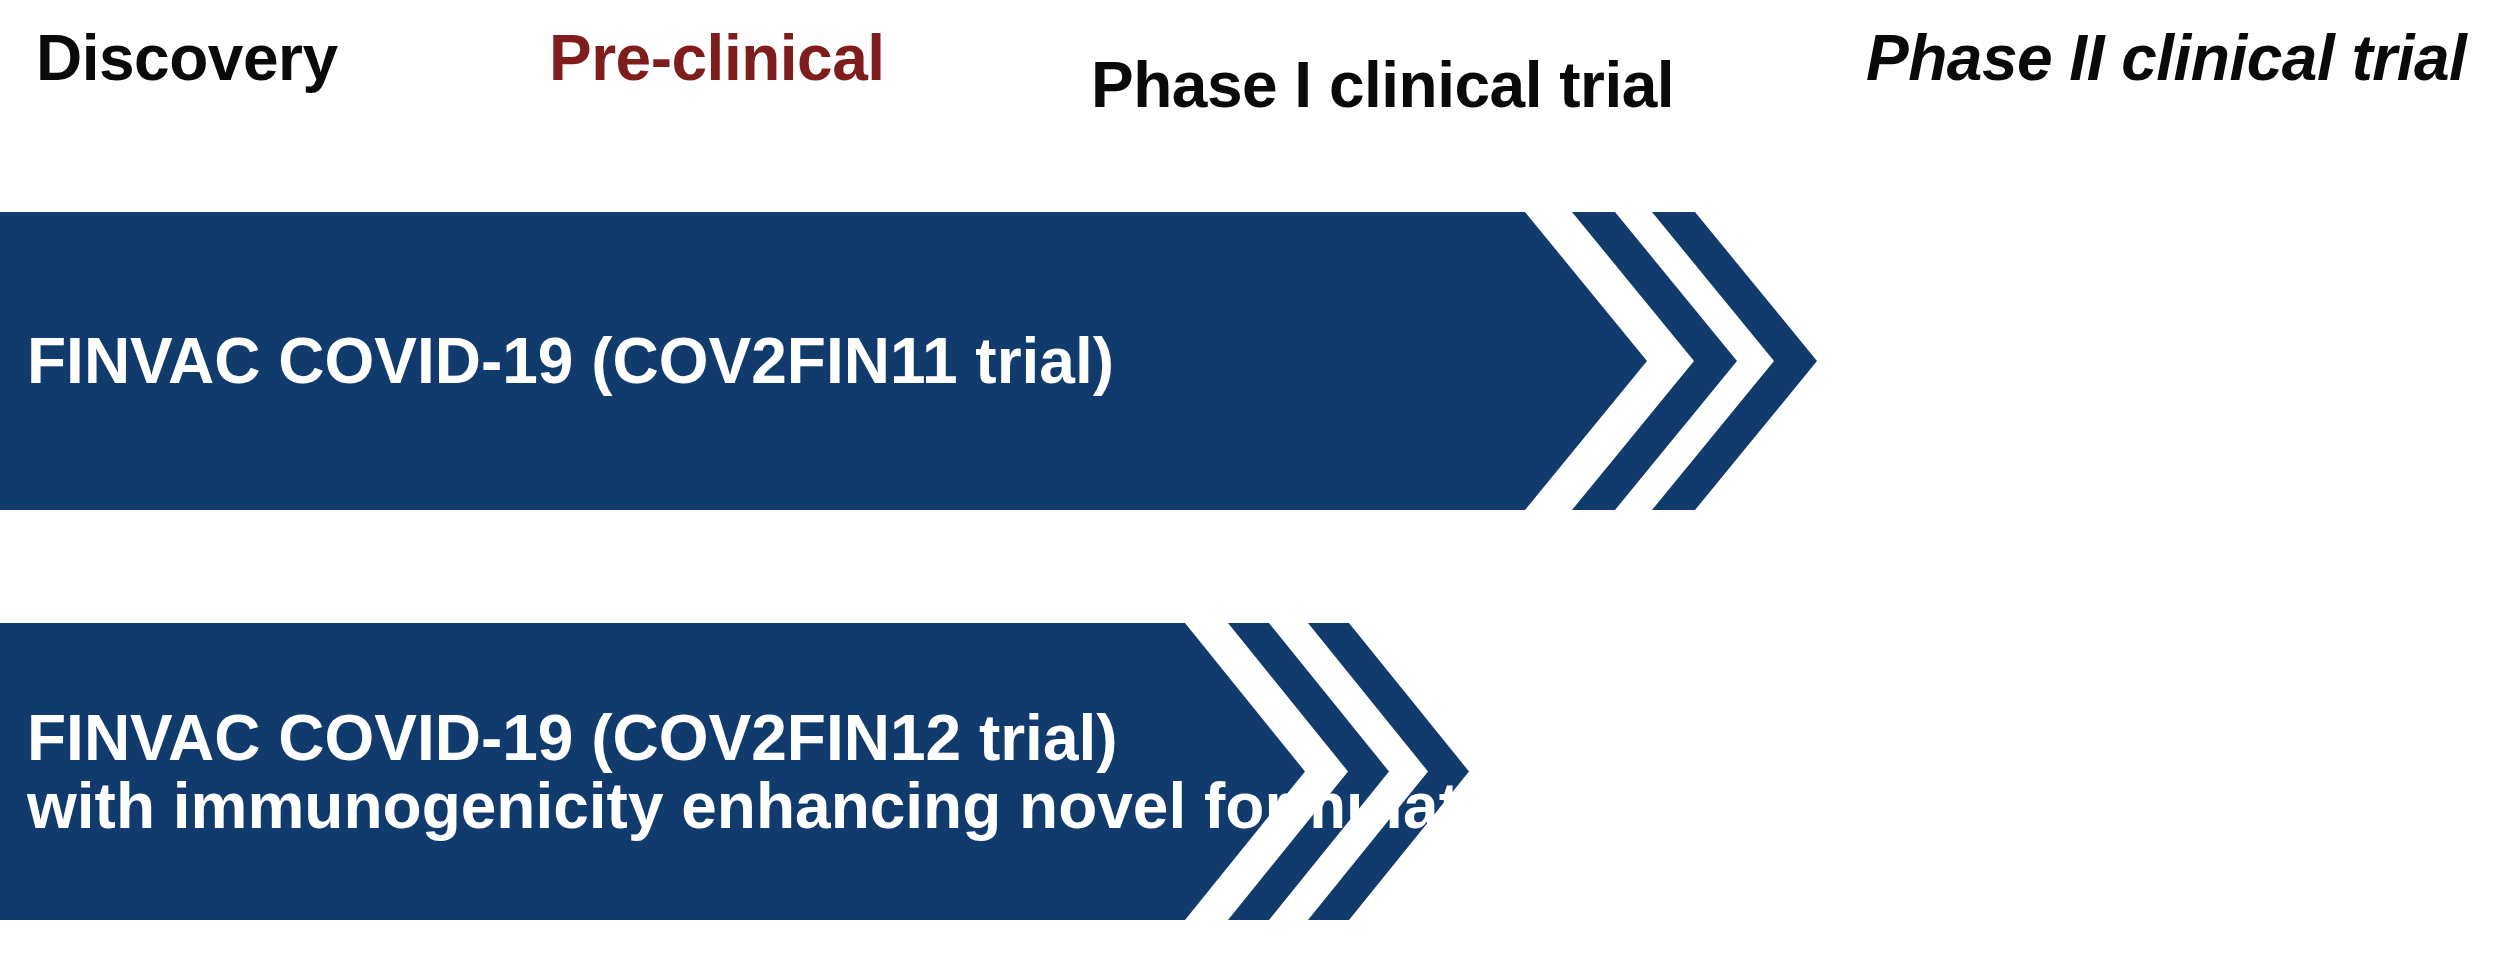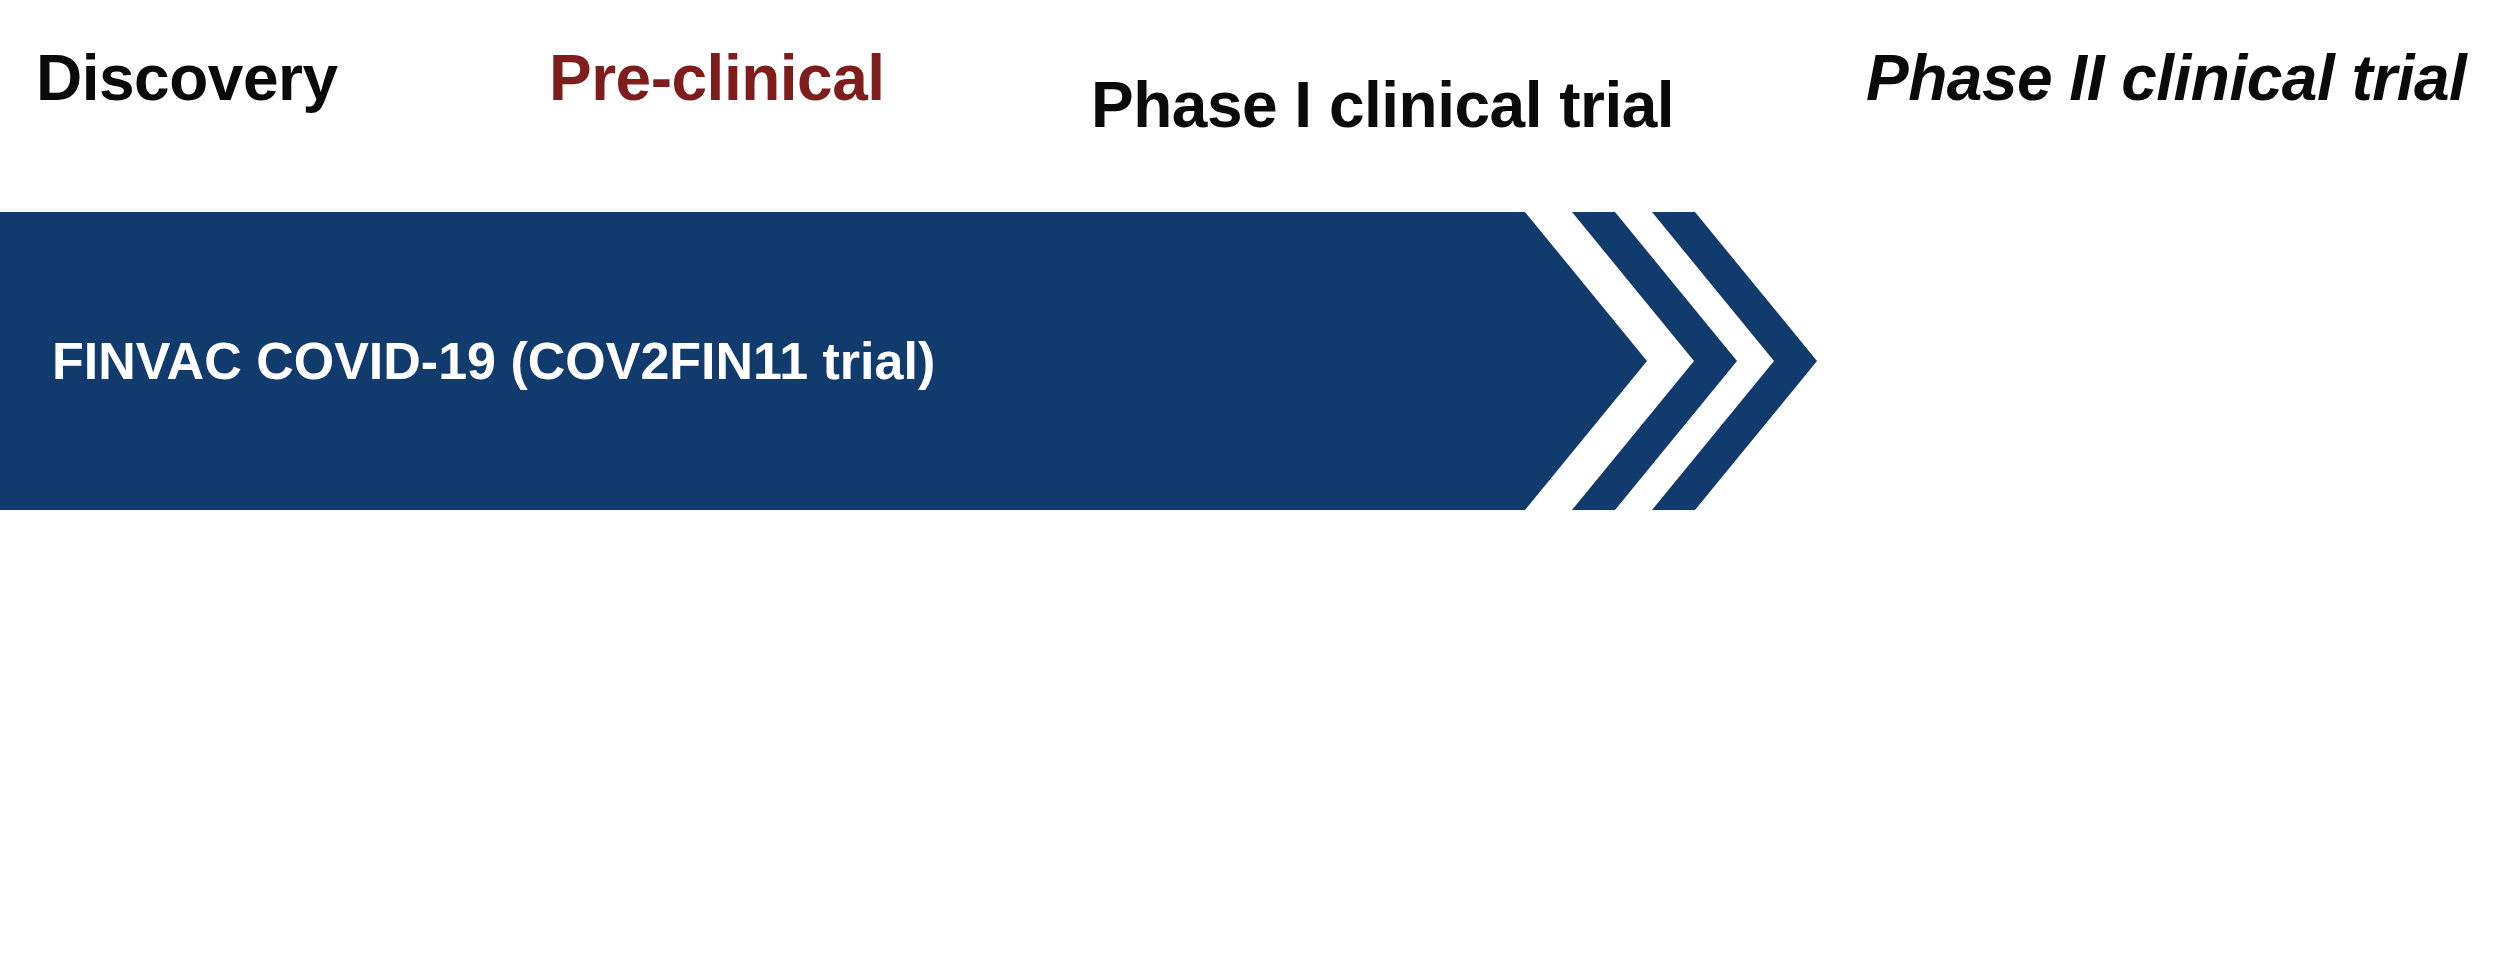--- a/index.html
+++ b/index.html
@@ -13,21 +13,21 @@
     position: relative;
     overflow: hidden;
     font-family: "Liberation Sans", sans-serif;
   }
   .canvas {
     position: absolute;
     inset: 0;
   }
   .stage-label {
     position: absolute;
-    top: 46px;
+    top: 26px;
     font-size: 64px;
     font-weight: 700;
     letter-spacing: -0.5px;
     line-height: 1;
     color: #0a0a0a;
     white-space: nowrap;
   }
   .pipeline-bar {
     position: absolute;
     left: 0;
@@ -36,26 +36,26 @@
     position: absolute;
     left: 0;
     top: 0;
     display: block;
   }
   .bar-label {
     position: absolute;
     left: 0;
     top: 0;
     bottom: 0;
-    padding-left: 52px;
+    padding-left: 27px;
     display: flex;
     flex-direction: column;
     justify-content: center;
     color: #ffffff;
-    font-size: 52px;
+    font-size: 64px;
     font-weight: 700;
     line-height: 68px;
     white-space: nowrap;
   }
 </style>
 </head>
 <body style="background: rgb(255, 255, 255);">
 
 <div class="canvas">
 
@@ -70,14 +70,25 @@
     <svg viewBox="0 0 1820 298" width="1820" height="298">
         <polygon points="0,0 1525,0 1647,149 1525,298 0,298" fill="#113a6d"></polygon>
         <polygon points="1572,0 1615,0 1737,149 1615,298 1572,298 1694,149" fill="#113a6d"></polygon>
         <polygon points="1652,0 1695,0 1817,149 1695,298 1652,298 1774,149" fill="#113a6d"></polygon>
       </svg>
     <div class="bar-label" style="color: rgb(255, 255, 255);">
       <span>FINVAC COVID-19 (COV2FIN11 trial)</span>
     </div>
   </div>
 
+  <div class="pipeline-bar" style="top: 623px; width: 1472px; height: 297px;">
+    <svg viewBox="0 0 1472 297" width="1472" height="297">
+        <polygon points="0,0 1185,0 1305,148.5 1185,297 0,297" fill="#113a6d"></polygon>
+        <polygon points="1228,0 1269,0 1389,148.5 1269,297 1228,297 1348,148.5" fill="#113a6d"></polygon>
+        <polygon points="1308,0 1349,0 1469,148.5 1349,297 1308,297 1428,148.5" fill="#113a6d"></polygon>
+      </svg>
+    <div class="bar-label" style="color: rgb(255, 255, 255);">
+      <span>FINVAC COVID-19 (COV2FIN12 trial)</span>
+      <span>with immunogenicity enhancing novel formulation</span>
+    </div>
+  </div>
 
 </div>
 
 </body></html>

